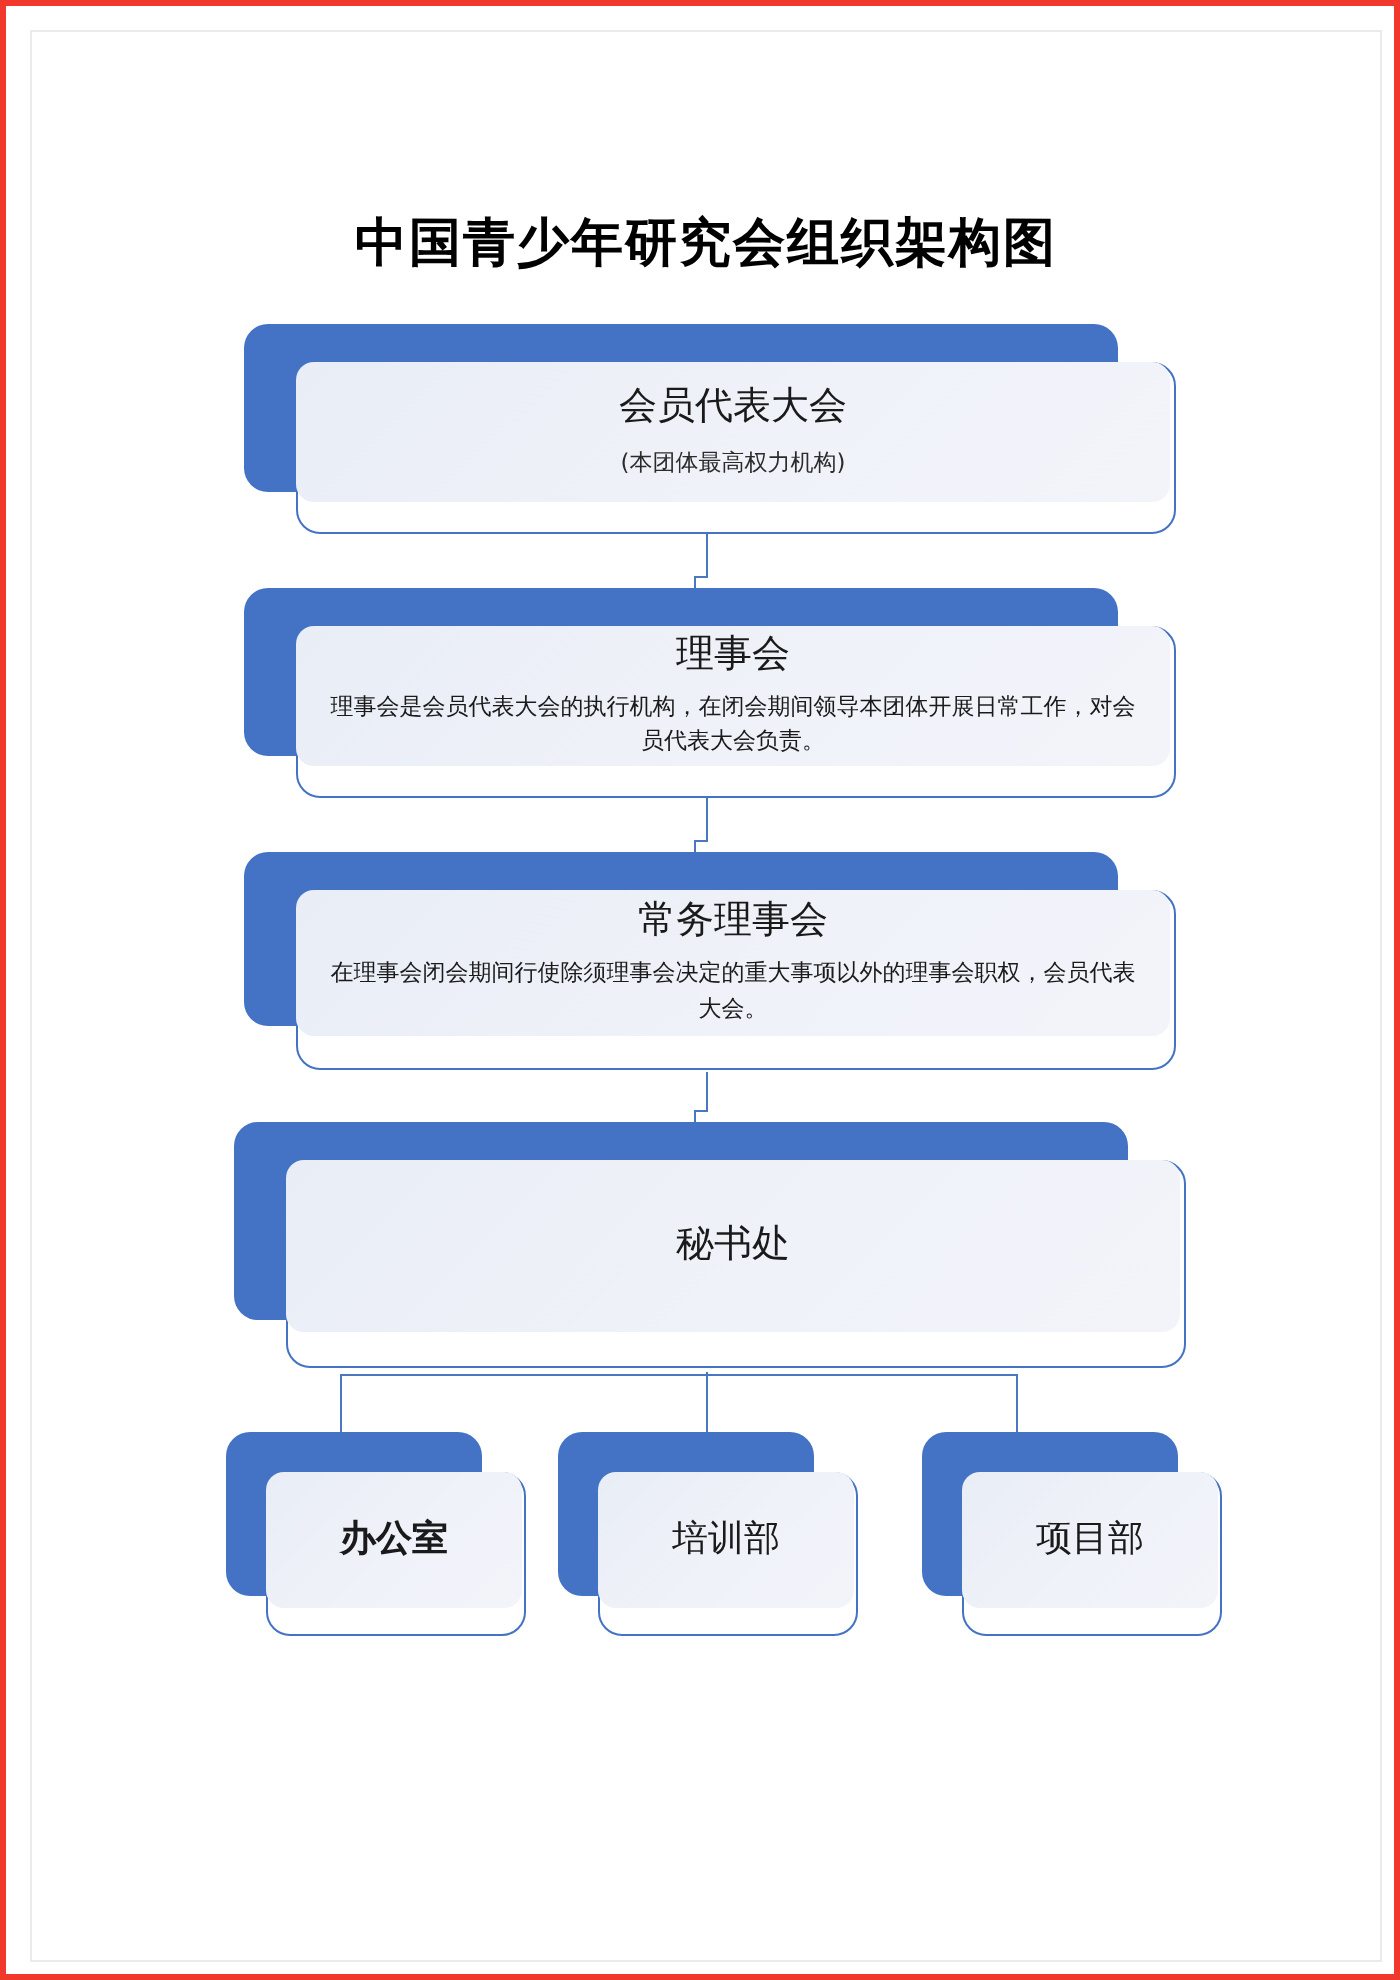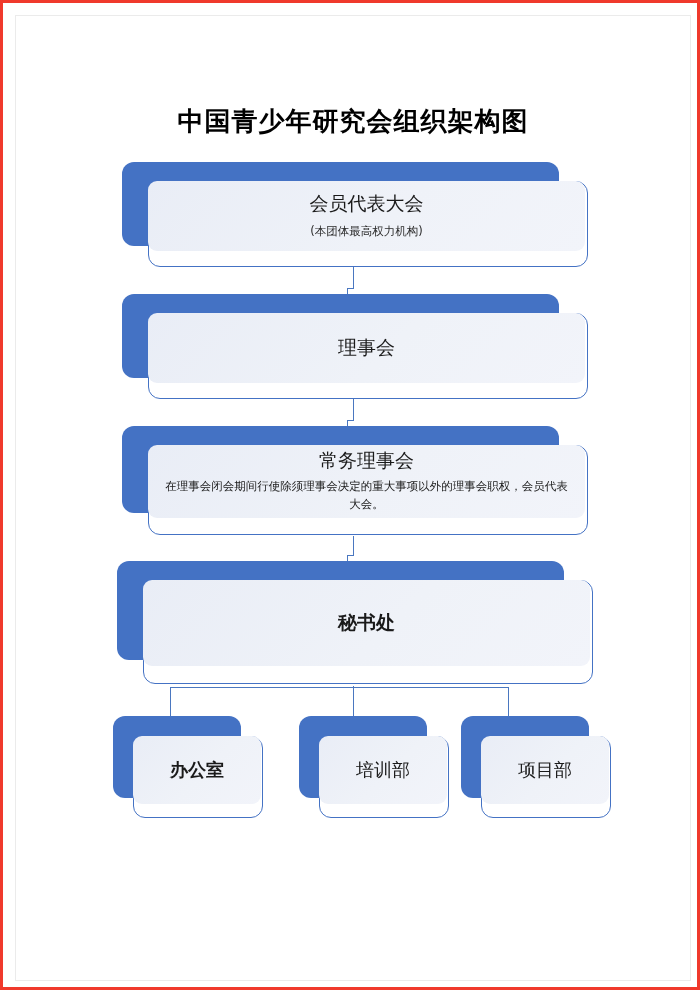--- a/index.html
+++ b/index.html
@@ -139,20 +139,21 @@
 
     <div class="conn conv conn-v" style="left:350px; top:264px; width:1.4px; height:22px;"></div>
     <div class="conn conn-h" style="left:344px; top:285px; width:7px; height:1.4px;"></div>
     <div class="conn conn-v" style="left:344px; top:285px; width:1.4px; height:9px;"></div>
 
     <div class="node" style="left:119px; top:291px; width:466px; height:105px;padding-left:39px;">
       <div class="slab" style="width:437px; height:84px;"></div>
       <div class="card" style="left:26px; top:19px; width:440px; height:86px;"></div>
       <div class="panel" style="left:26px; top:19px; width:437px; height:70px;">
         <div class="node-title">理事会</div>
+        <div class="node-desc">理事会是会员代表大会的执行机构，在闭会期间领导本团体开展日常工作，对会员代表大会负责。</div>
       </div>
     </div>
 
     <div class="conn conn-v" style="left:350px; top:396px; width:1.4px; height:22px;"></div>
     <div class="conn conn-h" style="left:344px; top:417px; width:7px; height:1.4px;"></div>
     <div class="conn conn-v" style="left:344px; top:417px; width:1.4px; height:9px;"></div>
 
     <div class="node" style="left:119px; top:423px; width:466px; height:110px;">
       <div class="slab" style="width:437px; height:87px;"></div>
       <div class="card" style="left:26px; top:19px; width:440px; height:90px;"></div>
@@ -162,40 +163,40 @@
       </div>
     </div>
 
     <div class="conn conn-v" style="left:350px; top:533px; width:1.4px; height:20px;"></div>
     <div class="conn conn-h" style="left:344px; top:552px; width:7px; height:1.4px;"></div>
     <div class="conn conn-v" style="left:344px; top:552px; width:1.4px; height:9px;"></div>
 
     <div class="node" style="left:114px; top:558px; width:476px; height:125px;">
       <div class="slab" style="width:447px; height:99px;"></div>
       <div class="card" style="left:26px; top:19px; width:450px; height:104px;"></div>
-      <div class="panel" style="left:26px; top:19px; width:447px; height:86px;font-weight:bold;">
+      <div class="panel" style="left:26px; top:19px; width:447px; height:86px;">
         <div class="node-title">秘书处</div>
       </div>
     </div>
 
     <div class="conn conn-v" style="left:350px; top:683px; width:1.4px; height:32px;"></div>
     <div class="conn conn-h" style="left:167px; top:684px; width:339px; height:1.4px;"></div>
     <div class="conn conn-v" style="left:167px; top:684px; width:1.4px; height:31px;"></div>
     <div class="conn conn-v" style="left:350px; top:684px; width:1.4px; height:31px;"></div>
     <div class="conn conn-v" style="left:505px; top:684px; width:1.4px; height:31px;"></div>
 
     <div class="node leaf" style="left:110px; top:713px; width:150px; height:102px;">
       <div class="slab" style="width:128px; height:82px;"></div>
       <div class="card" style="left:20px; top:20px; width:130px; height:82px;"></div>
       <div class="panel" style="left:20px; top:20px; width:128px; height:68px;font-weight:bold;">
         <div class="node-title">办公室</div>
       </div>
     </div>
 
-    <div class="node leaf" style="left:296px; top:713px; width:150px; height:102px;">
+    <div class="node leaf" style="left:276px; top:713px; width:150px; height:102px;">
       <div class="slab" style="width:128px; height:82px;"></div>
       <div class="card" style="left:20px; top:20px; width:130px; height:82px;"></div>
       <div class="panel" style="left:20px; top:20px; width:128px; height:68px;">
         <div class="node-title">培训部</div>
       </div>
     </div>
 
     <div class="node leaf" style="left:458px; top:713px; width:150px; height:102px;padding-left:33px;">
       <div class="slab" style="width:128px; height:82px;"></div>
       <div class="card" style="left:20px; top:20px; width:130px; height:82px;"></div>

